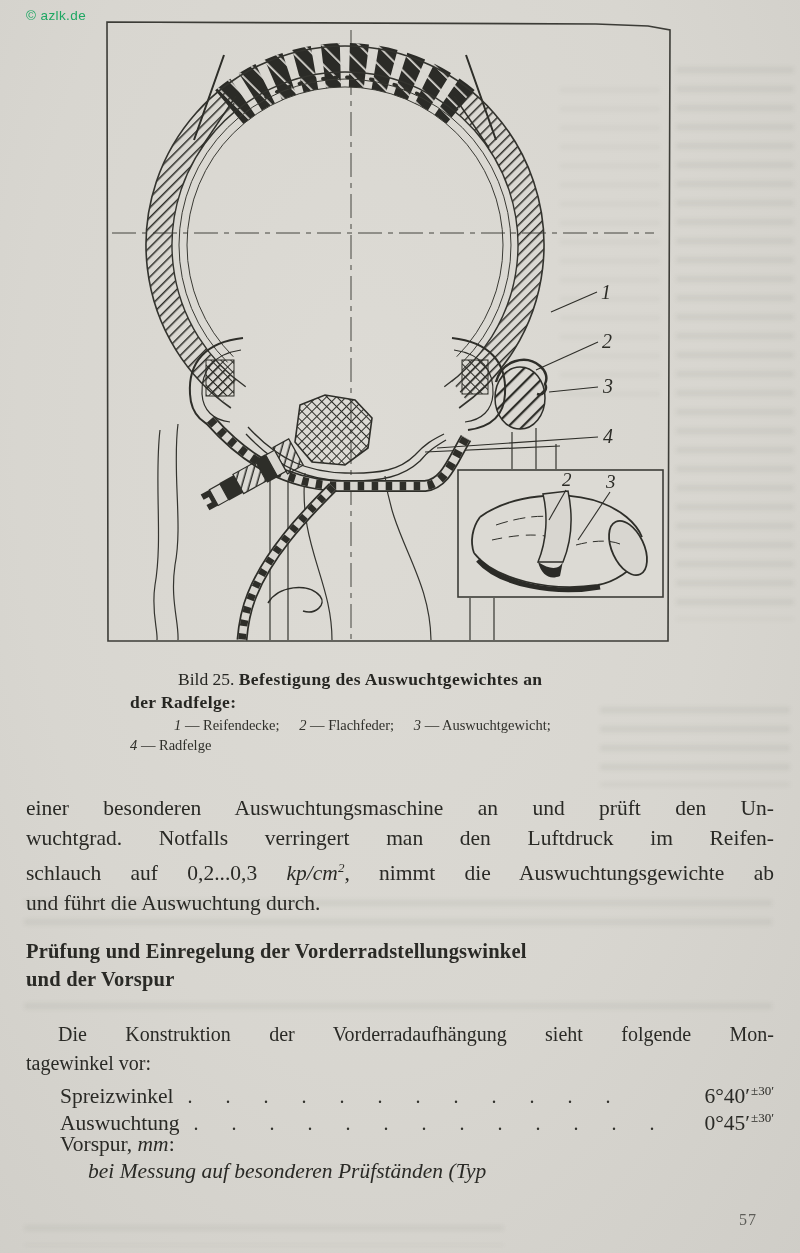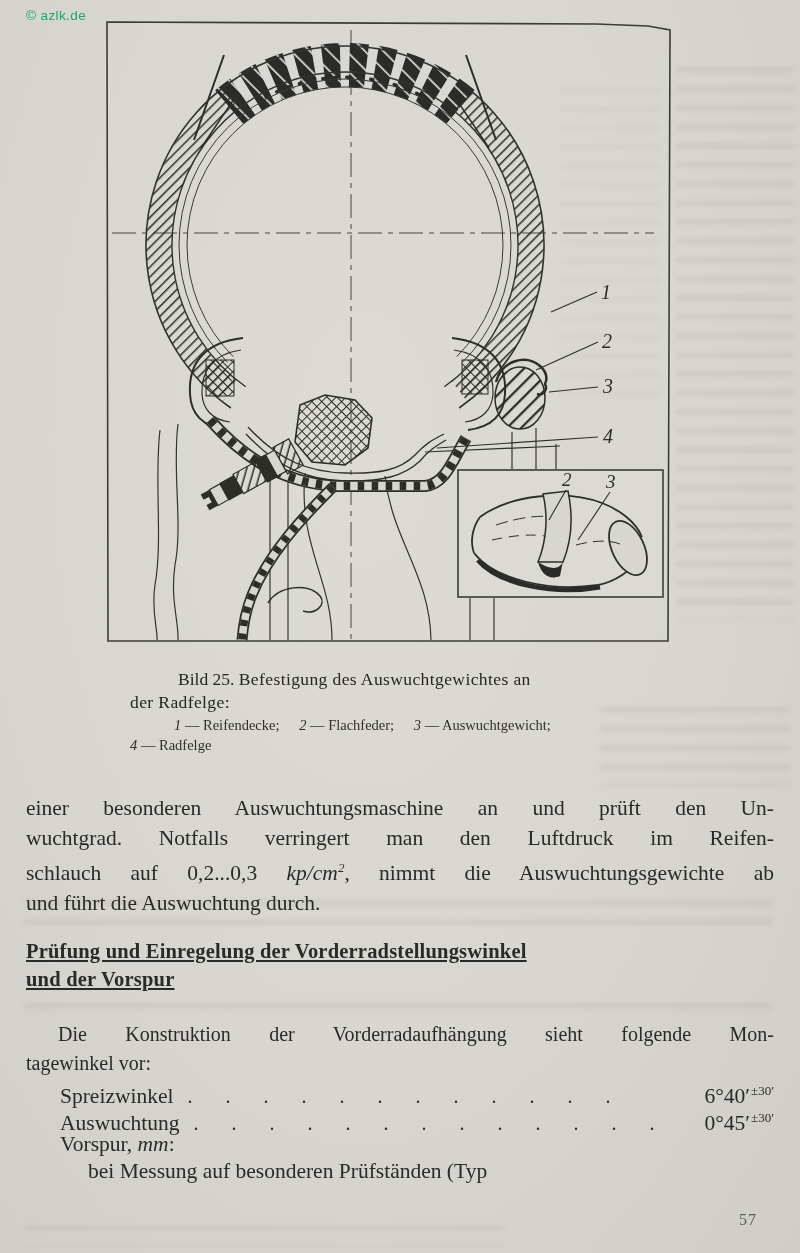--- a/index.html
+++ b/index.html
@@ -17,41 +17,41 @@
   .watermark{
     position:absolute;left:26px;top:8px;
     font-family:"Liberation Sans", sans-serif;font-size:13.5px;color:#1ea763;letter-spacing:.4px;
   }
   .figure-svg{position:absolute;left:0;top:0;}
   .caption{
     position:absolute;left:130px;top:668px;width:528px;
     font-size:17.5px;line-height:23px;text-indent:48px;
     text-align:justify;color:#262622;
   }
-  .caption .cap-bold{font-weight:normal;letter-spacing:.4px;}
+  .caption .cap-bold{font-weight:bold;letter-spacing:.4px;}
   .legend{
     position:absolute;left:130px;top:716px;width:532px;
     font-size:14.5px;line-height:19.5px;text-indent:44px;color:#30302b;
   }
   .legend i{font-style:italic;}
   .legend .leg-item{margin-right:16px;}
   .para1{position:absolute;left:26px;top:794px;width:748px;font-size:21.5px;line-height:29.5px;}
   .jline{text-align:justify;text-align-last:justify;}
   .para1 i, .para2 i, .specs i{font-style:italic;}
   .para1 sup{font-size:13px;}
-  .heading{position:absolute;left:26px;top:938px;width:748px;font-size:20.5px;font-weight:bold;line-height:27.5px;letter-spacing:.2px;text-decoration:underline;}
+  .heading{position:absolute;left:26px;top:938px;width:748px;font-size:20.5px;font-weight:bold;line-height:27.5px;letter-spacing:.2px;}
   .para2{position:absolute;left:26px;top:1020px;width:748px;font-size:20px;line-height:28.5px;}
   .para2 .ind{text-indent:32px;}
   .specs{position:absolute;left:26px;top:1077px;width:748px;font-size:21.5px;line-height:27px;}
   .spec-row{display:flex;align-items:baseline;padding-left:34px;height:27px;}
   .spec-dots{flex:1;overflow:hidden;white-space:nowrap;letter-spacing:14px;padding-left:14px;font-size:20px;color:#33332e;}
   .spec-value{white-space:nowrap;}
   .spec-value sup{font-size:13px;letter-spacing:0;margin-left:1px;}
   .spec-plain{padding-left:34px;height:27px;}
-  .spec-indent{padding-left:62px;height:27px;}
+  .spec-indent{padding-left:62px;height:27px;font-style:italic;}
   .pagenum{position:absolute;left:739px;top:1211px;font-size:16px;color:#5d5d58;letter-spacing:1px;}
 </style>
 </head>
 <body>
 
 <div class="page">
 
   <div class="ghost" style="left:676px;top:60px;width:118px;height:560px;"></div>
   <div class="ghost" style="left:560px;top:80px;width:100px;height:330px;opacity:.3;"></div>
   <div class="ghost" style="left:24px;top:893px;width:748px;height:40px;"></div>

